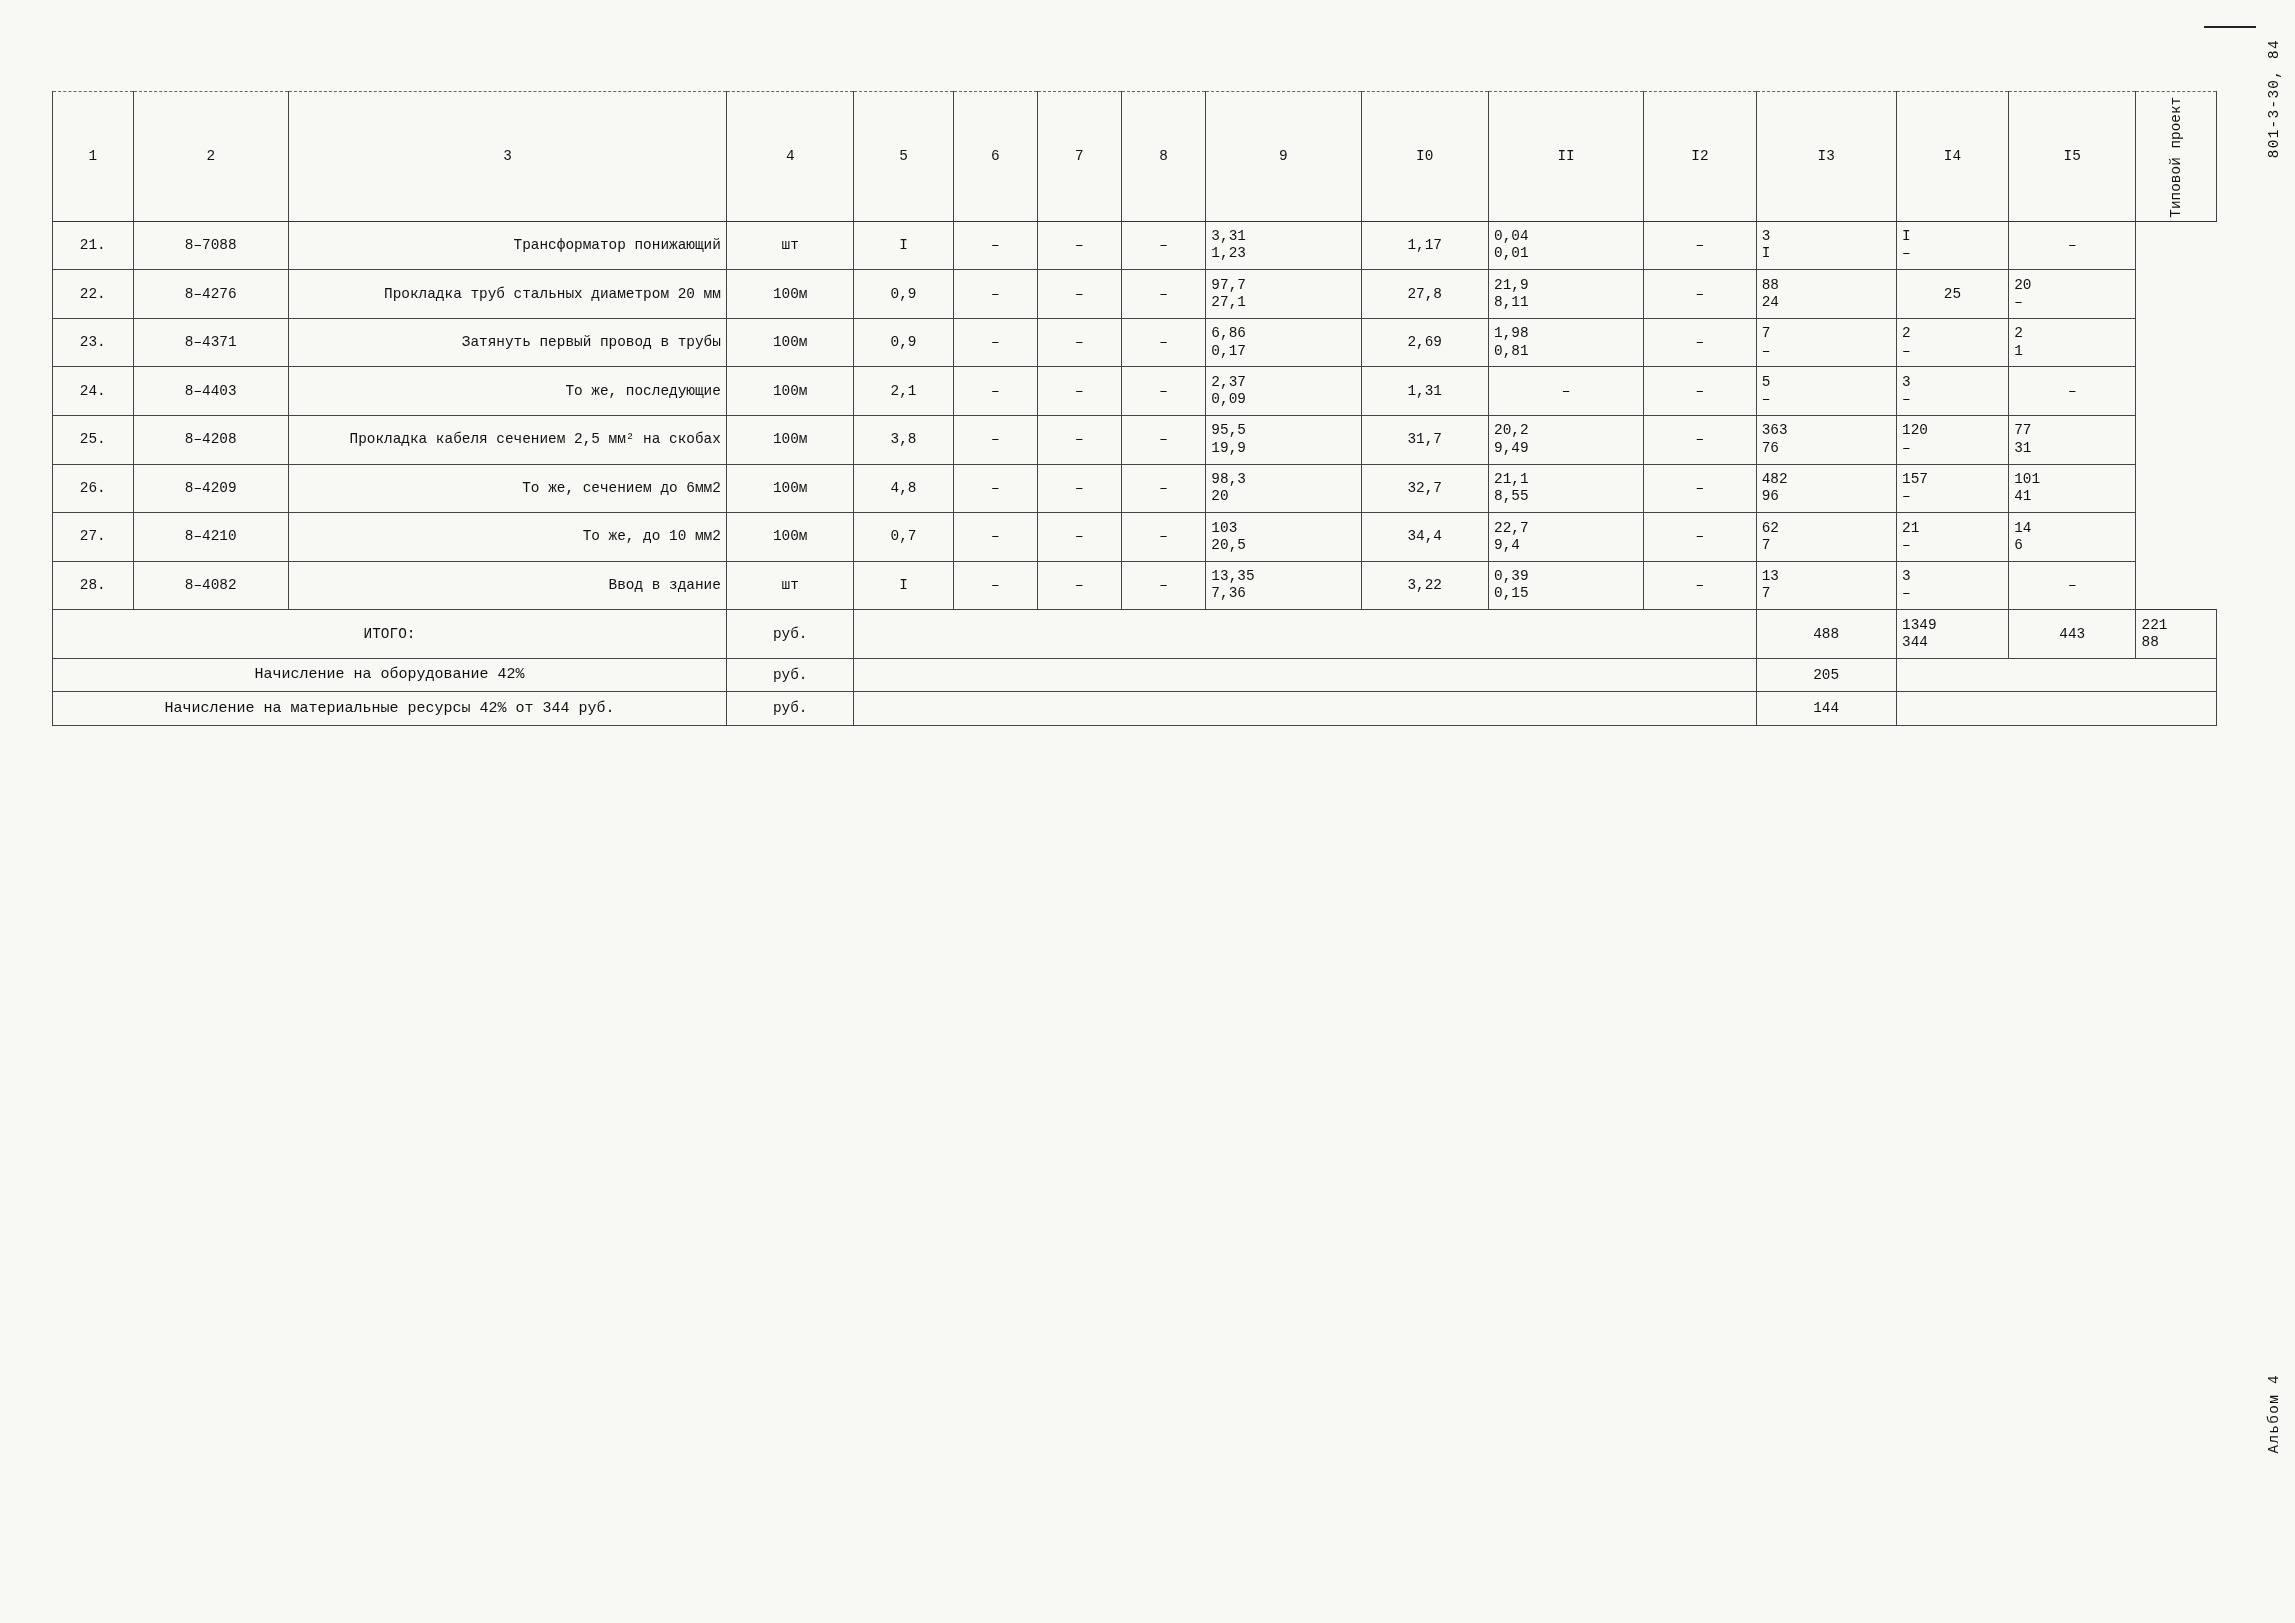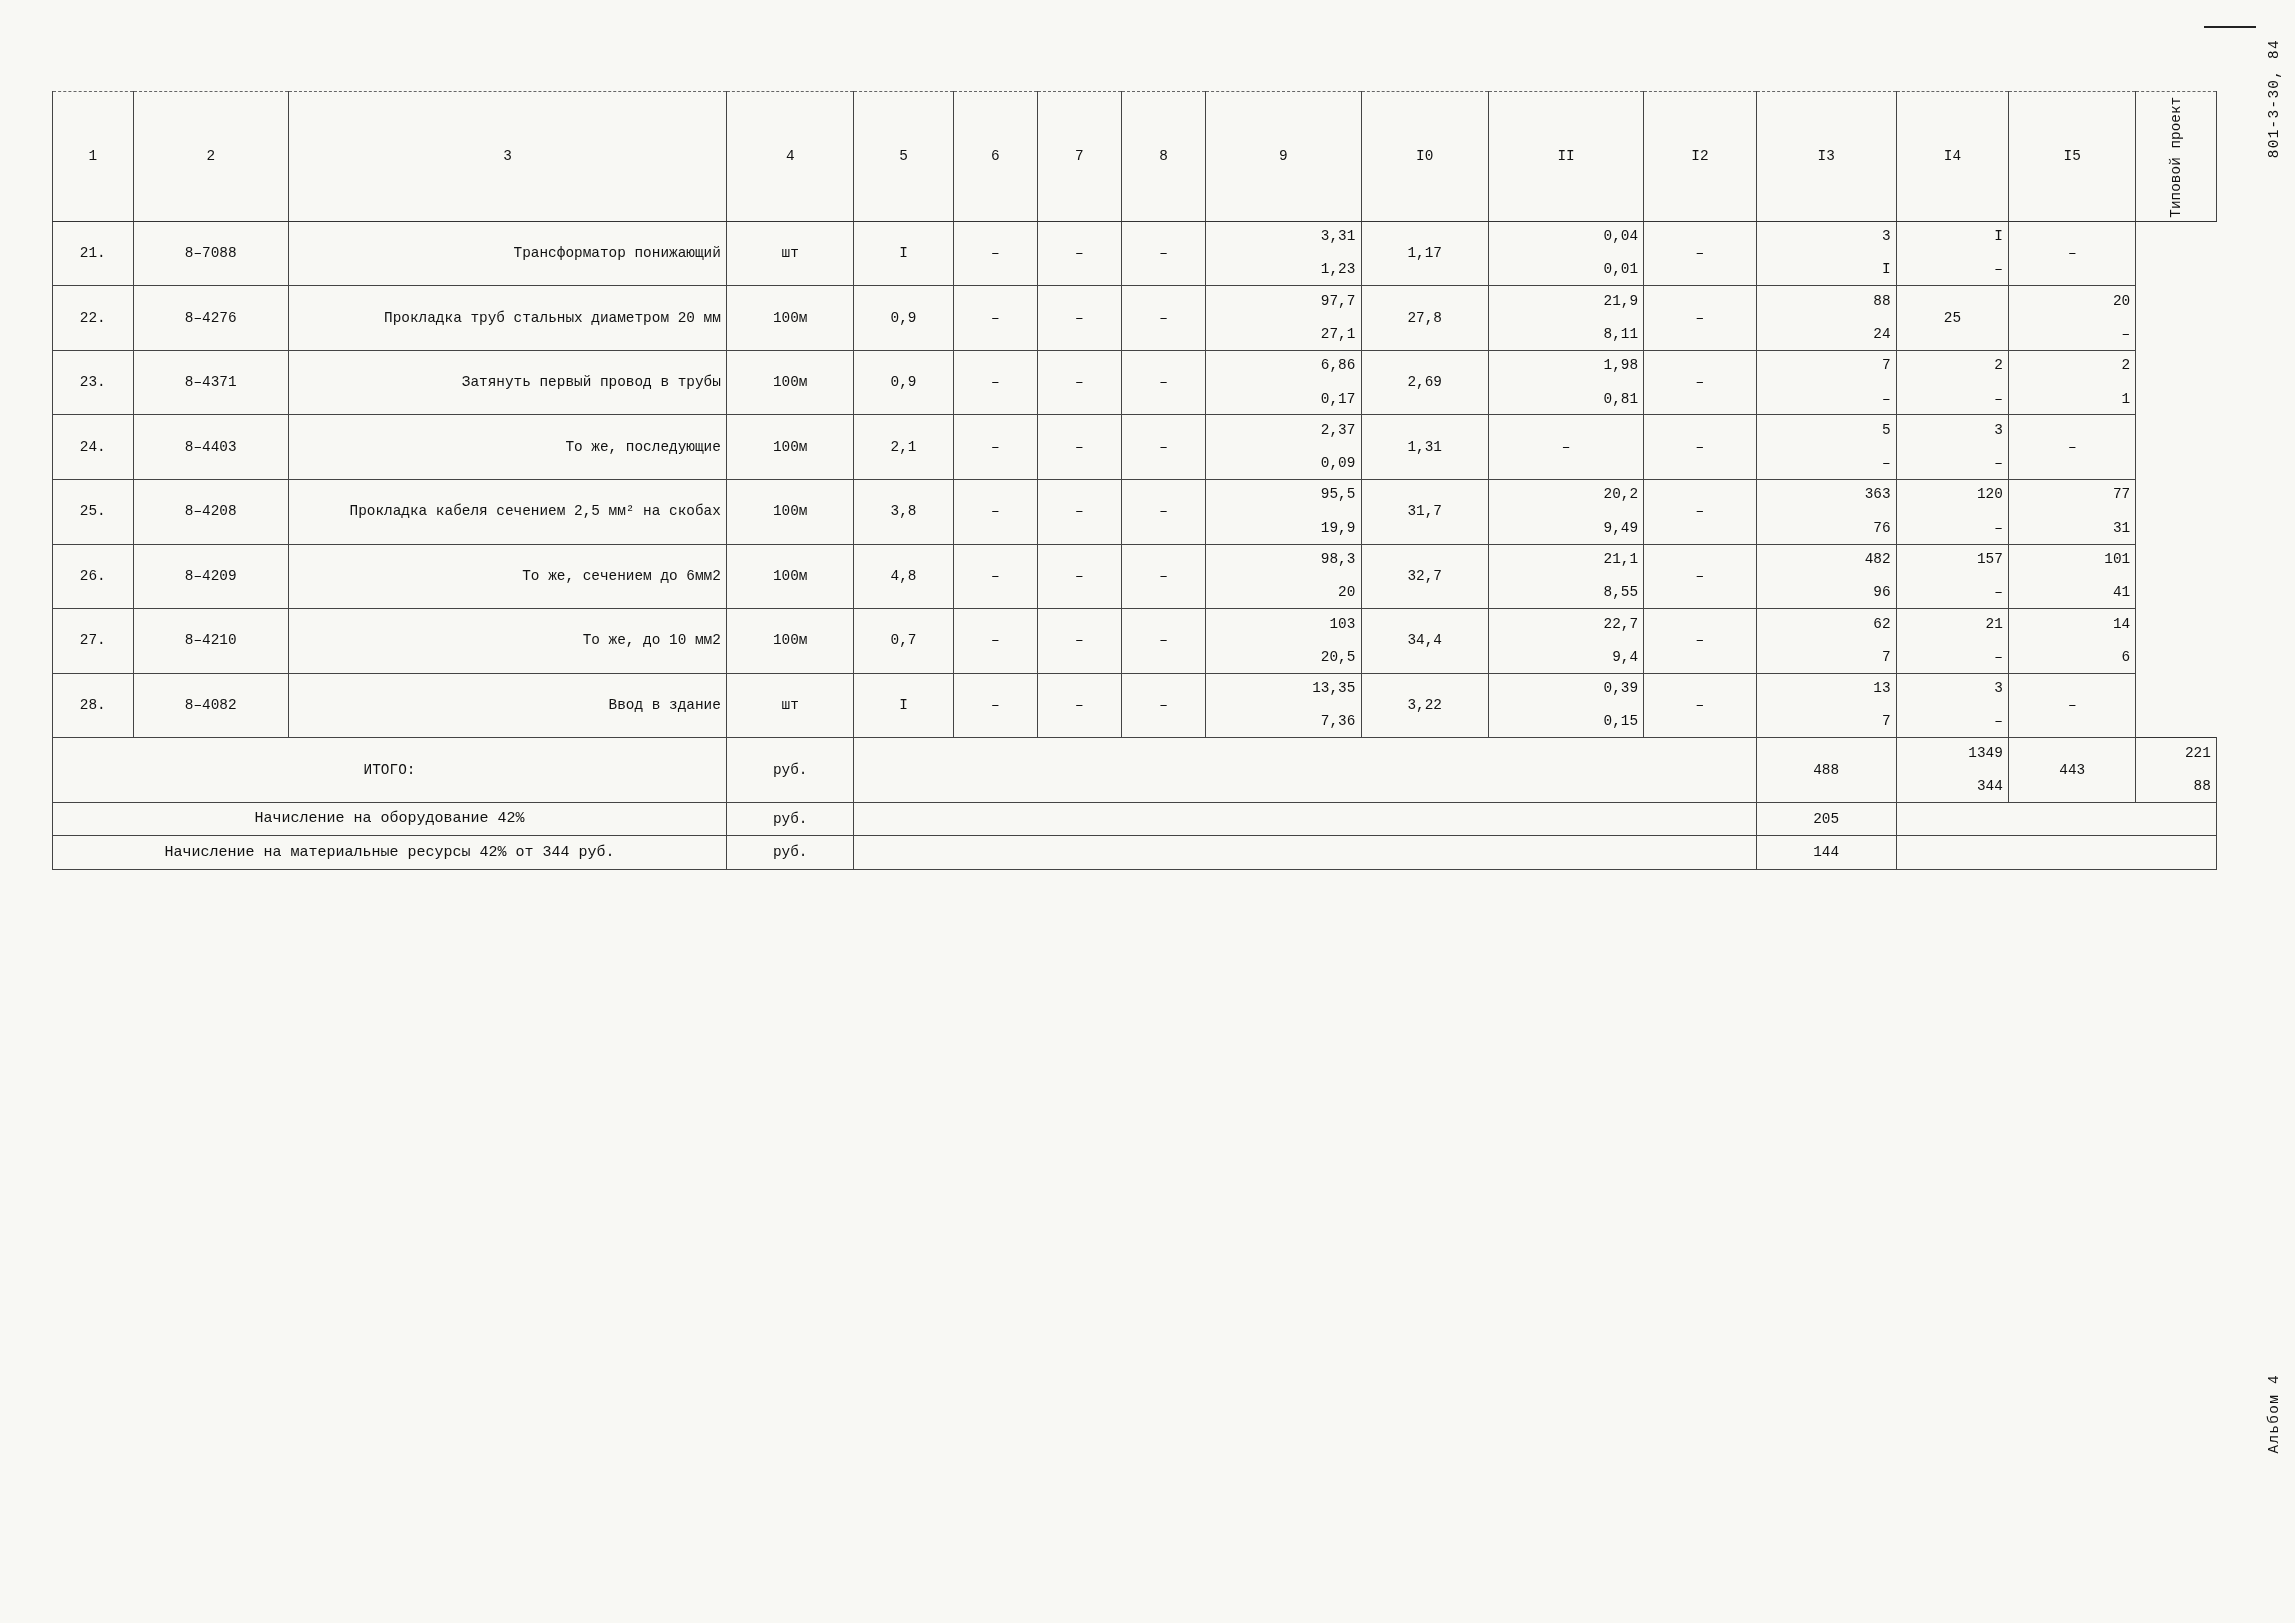--- a/index.html
+++ b/index.html
@@ -90,21 +90,21 @@
     .col-8 { width: 39px; }
     .col-9 { width: 72px; }
     .col-10 { width: 59px; }
     .col-11 { width: 72px; }
     .col-12 { width: 52px; }
     .col-13 { width: 65px; }
     .col-14 { width: 52px; }
     .col-15 { width: 59px; }
     .col-side { width: 23px; }
 
-    .two-line { display: flex; flex-direction: column; align-items: flex-end; gap: 16px; }
+    .two-line { display: flex; flex-direction: column; align-items: flex-start; }
     .two-line span { display: block; line-height: 1.2; }
 
     .total-row td {
       border-top: 1.3px solid #333;
       font-size: 14.4px;
     }
     .итого-label {
       text-align: left;
       padding-left: 7.9px;
       font-size: 14.4px;

